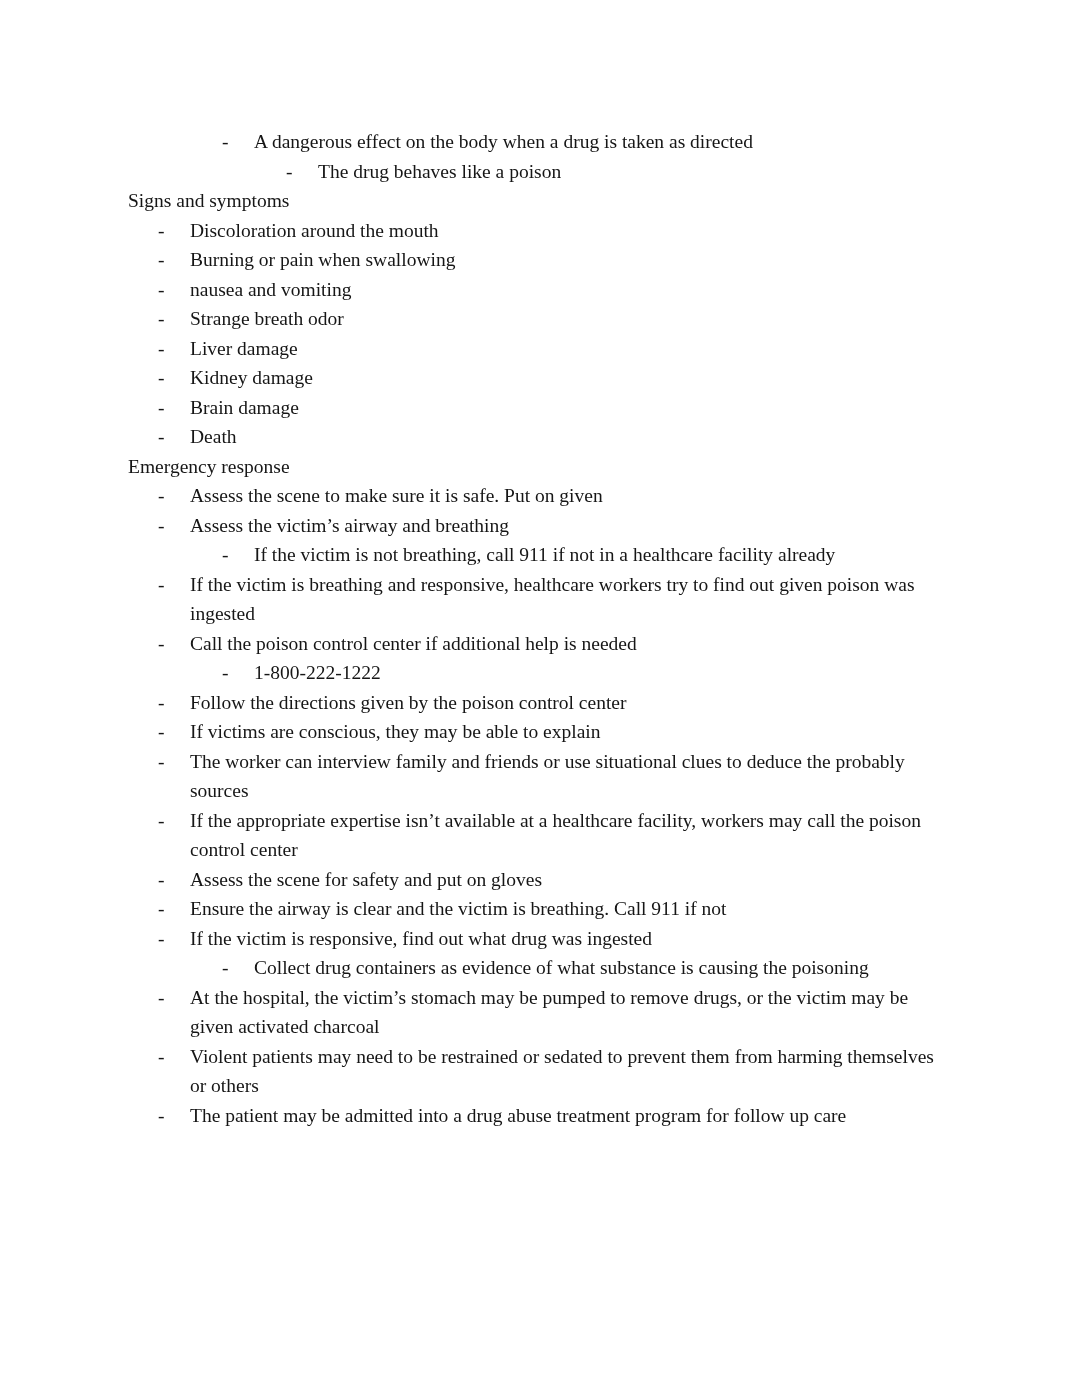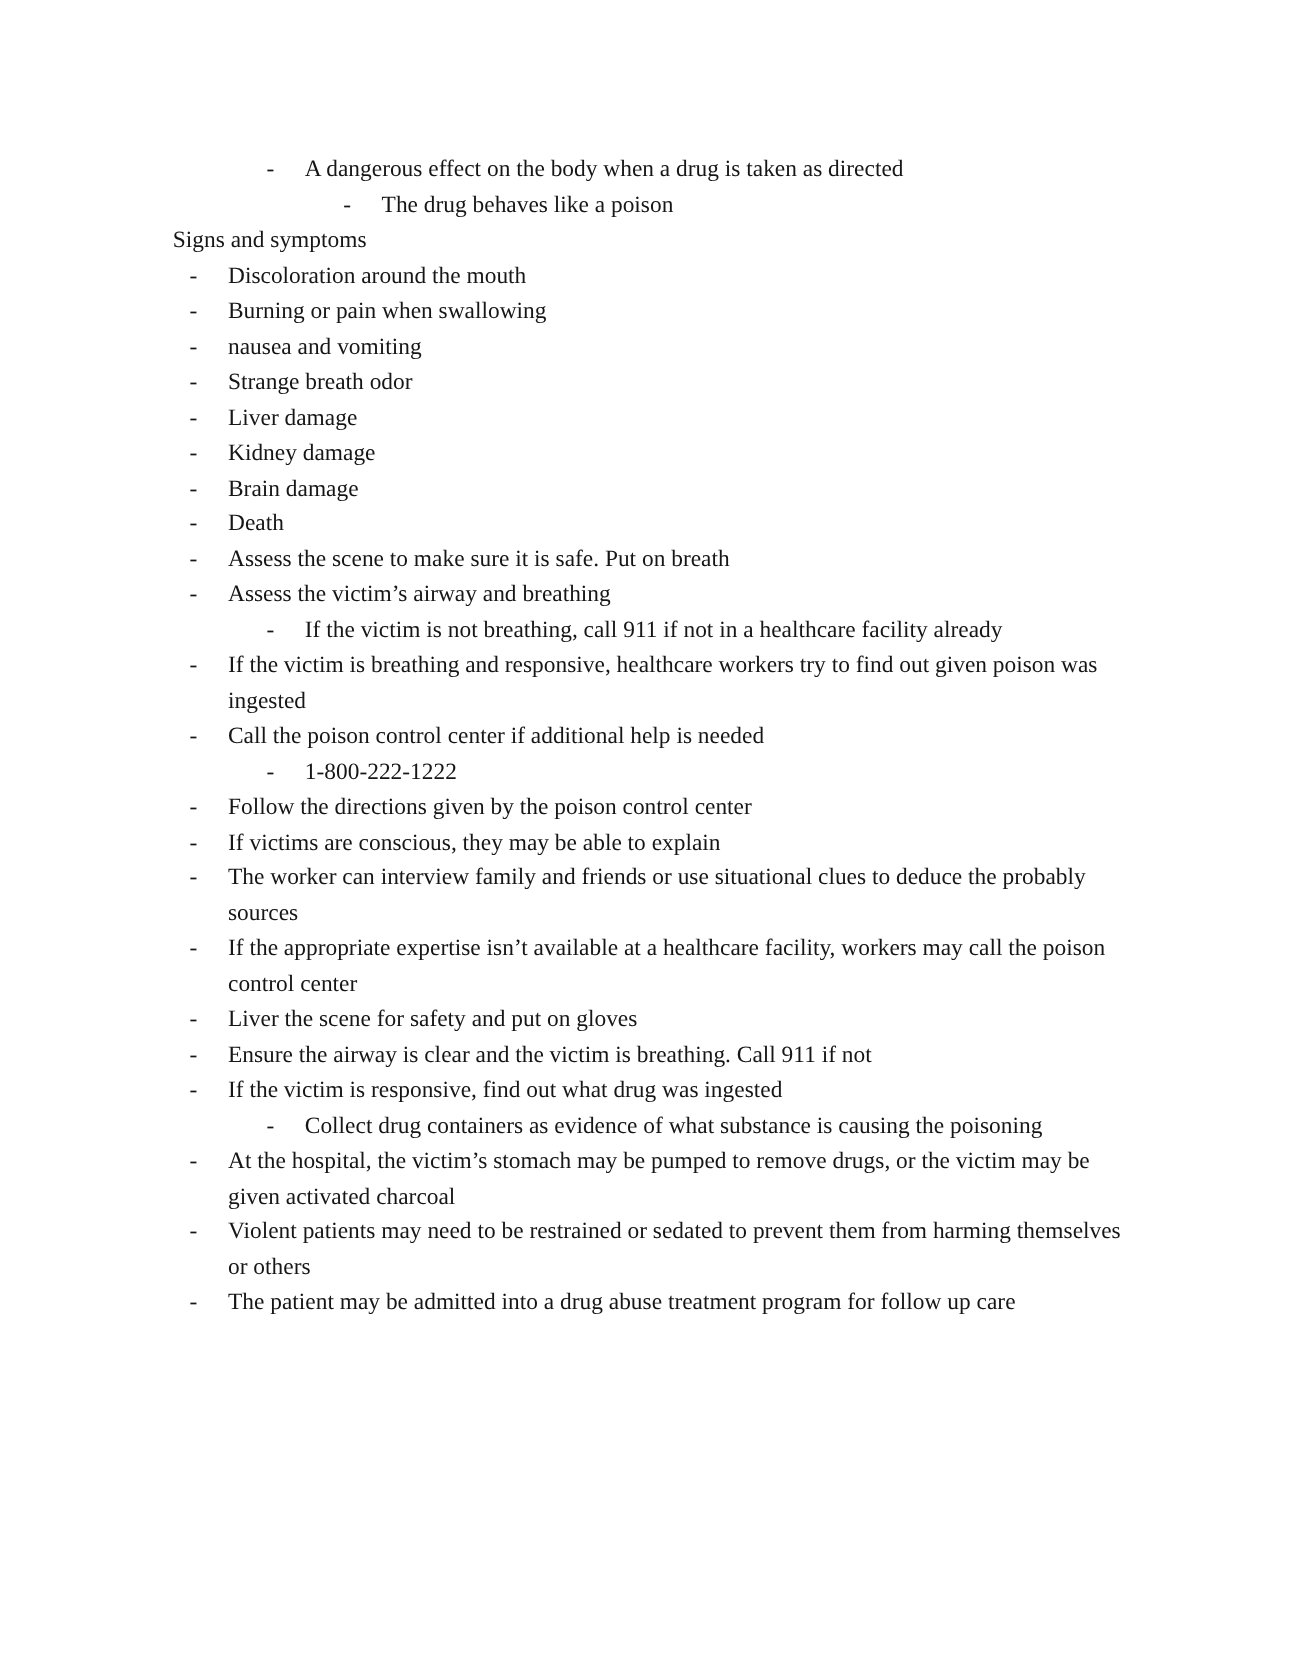--- a/index.html
+++ b/index.html
@@ -21,21 +21,21 @@
   }
   .doc-body {
     box-sizing: border-box;
     padding: 127px 128px 0 128px;
   }
   .item {
     display: flex;
     align-items: baseline;
   }
   .heading {
-    margin-left: 16px;
+    margin-left: 0;
     align-items: center;
   }
   .bullet.l1 { margin-left: 30px; }
   .bullet.l2 { margin-left: 94px; }
   .bullet.l3 { margin-left: 158px; }
   .marker {
     flex: 0 0 32px;
     text-align: left;
   }
   .text {
@@ -84,23 +84,26 @@
         <span class="text">Kidney damage</span>
       </div>
       <div class="item bullet l1">
         <span class="marker">-</span>
         <span class="text">Brain damage</span>
       </div>
       <div class="item bullet l1">
         <span class="marker">-</span>
         <span class="text">Death</span>
       </div>
+      <div class="item heading">
+        <span class="text">Emergency response</span>
+      </div>
       <div class="item bullet l1">
         <span class="marker">-</span>
-        <span class="text">Assess the scene to make sure it is safe. Put on breath</span>
+        <span class="text">Assess the scene to make sure it is safe. Put on given</span>
       </div>
       <div class="item bullet l1">
         <span class="marker">-</span>
         <span class="text">Assess the victim’s airway and breathing</span>
       </div>
       <div class="item bullet l2">
         <span class="marker">-</span>
         <span class="text">If the victim is not breathing, call 911 if not in a healthcare facility already</span>
       </div>
       <div class="item bullet l1">
@@ -126,21 +129,21 @@
       <div class="item bullet l1">
         <span class="marker">-</span>
         <span class="text">The worker can interview family and friends or use situational clues to deduce the probably sources</span>
       </div>
       <div class="item bullet l1">
         <span class="marker">-</span>
         <span class="text">If the appropriate expertise isn’t available at a healthcare facility, workers may call the poison control center</span>
       </div>
       <div class="item bullet l1">
         <span class="marker">-</span>
-        <span class="text">Liver the scene for safety and put on gloves</span>
+        <span class="text">Assess the scene for safety and put on gloves</span>
       </div>
       <div class="item bullet l1">
         <span class="marker">-</span>
         <span class="text">Ensure the airway is clear and the victim is breathing. Call 911 if not</span>
       </div>
       <div class="item bullet l1">
         <span class="marker">-</span>
         <span class="text">If the victim is responsive, find out what drug was ingested</span>
       </div>
       <div class="item bullet l2">

